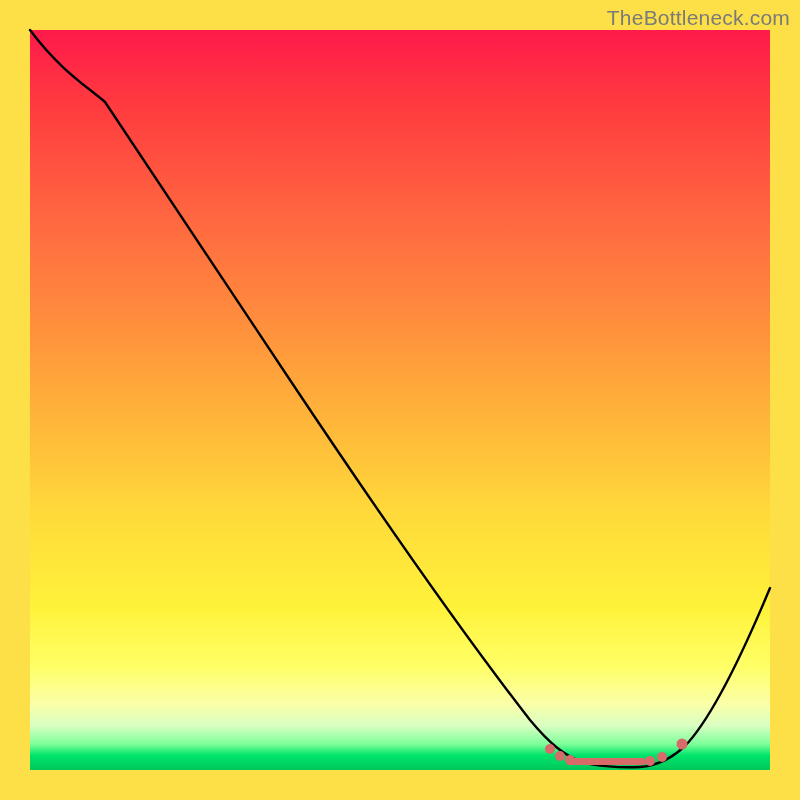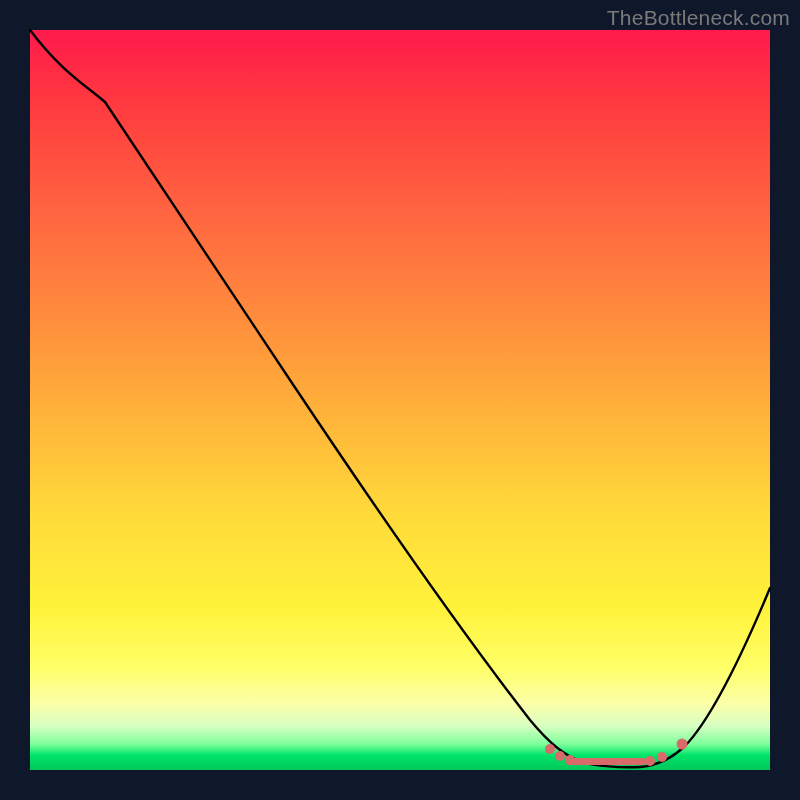--- a/index.html
+++ b/index.html
@@ -8,21 +8,21 @@
     width: 800px;
     height: 800px;
     background: #000;
     overflow: hidden;
     font-family: Arial, Helvetica, sans-serif;
   }
   .frame {
     position: absolute;
     left: 0; top: 0;
     width: 800px; height: 800px;
-    background: #0f172a;
+    background: #fde047;
   }
   .plot {
     position: absolute;
     left: 30px;
     top: 30px;
     width: 740px;
     height: 740px;
     background: linear-gradient(to bottom,
       #ff1a4b 0%,
       #ff3a3f 10%,

